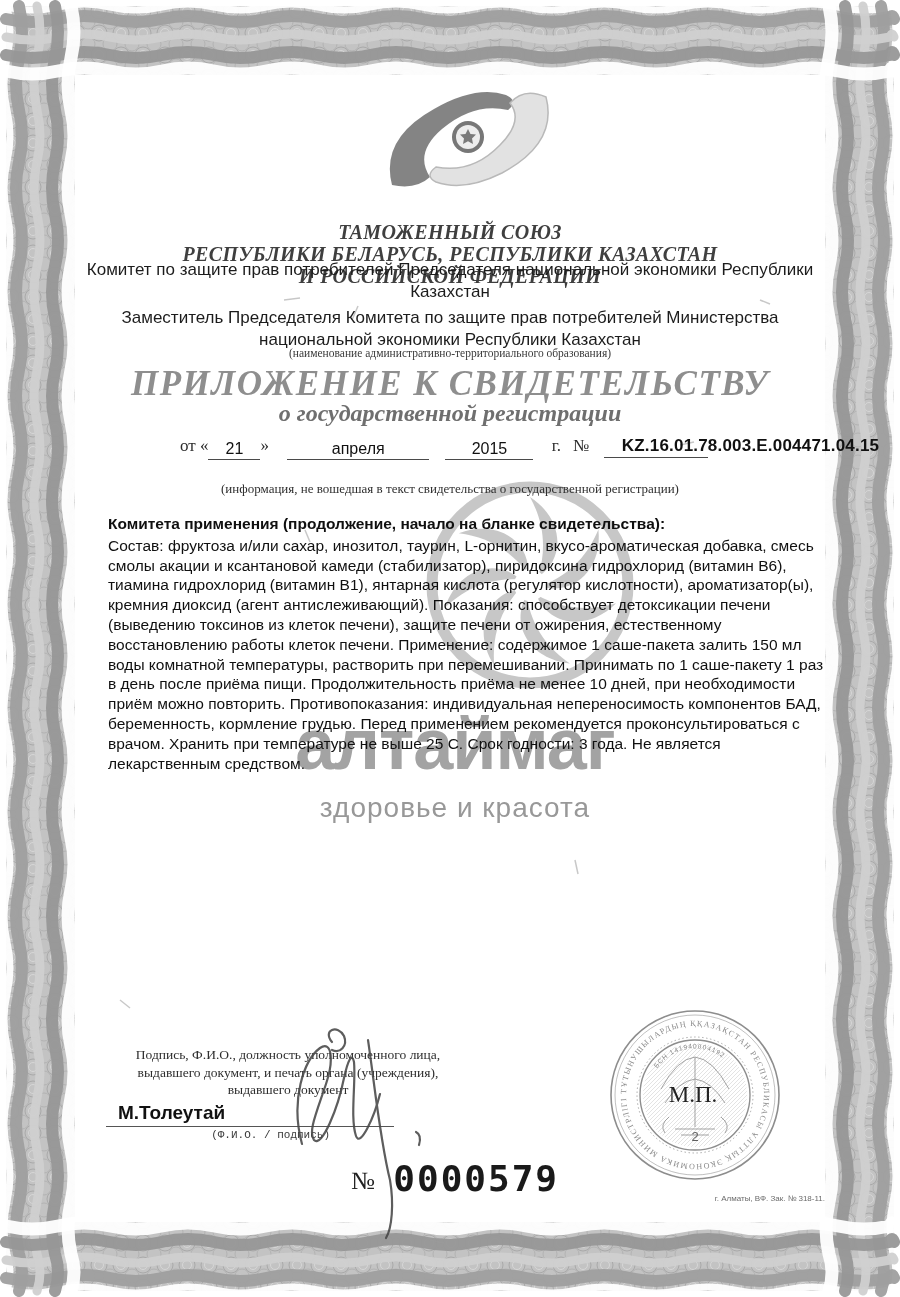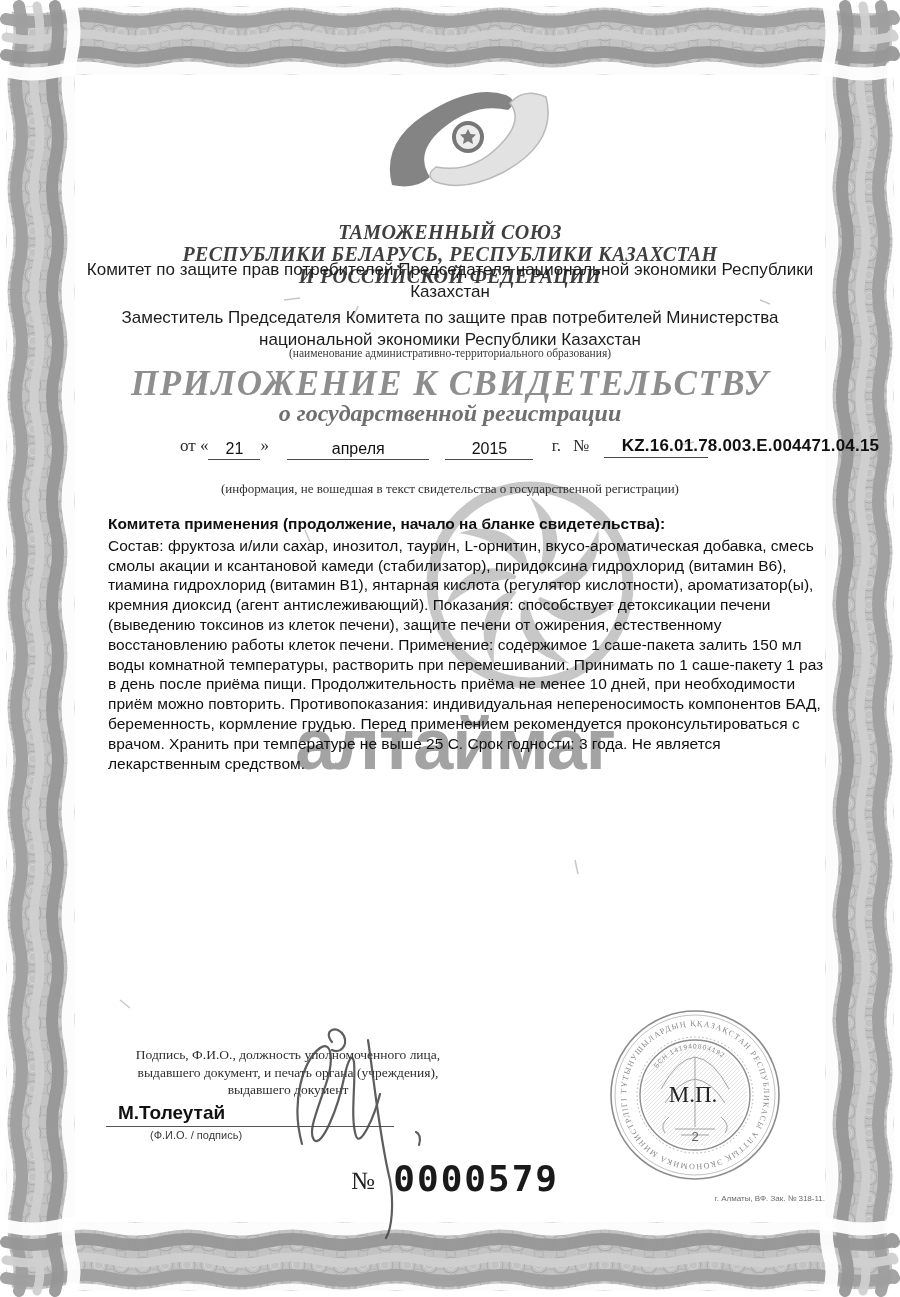--- a/index.html
+++ b/index.html
@@ -48,22 +48,22 @@
   .brand{top:698px;left:75px;width:760px;text-align:center;font-weight:bold;
          font-size:72px;line-height:92px;color:#8f8f8f;opacity:.82;letter-spacing:-1px;}
   .tagline{top:792px;left:75px;width:760px;text-align:center;font-size:28px;
            color:#8d8d8d;opacity:.9;letter-spacing:1px;}
 
   
   .sig-labels{left:108px;top:1046px;width:360px;font-family:"Liberation Serif",serif;
               font-size:13.5px;line-height:17.5px;color:#2e2e2e;text-align:center;}
   .sig-name{left:118px;top:1102px;font-size:19px;font-weight:bold;color:#111;}
   .sig-line{left:106px;top:1126px;width:288px;border-bottom:1.3px solid #555;height:0;}
-  .sig-caption{left:150px;top:1129px;width:180px;text-align:left;
-               font-family:Liberation Sans, sans-serif;font-size:11px;color:#3a3a3a;}
+  .sig-caption{left:150px;top:1129px;width:180px;text-align:right;
+               font-family:Liberation Mono, monospace;font-size:11px;color:#3a3a3a;}
 
   
   .serial-row{left:75px;top:1158px;width:760px;text-align:center;white-space:nowrap;}
   .serial-no{font-family:"Liberation Serif",serif;font-size:25px;color:#222;vertical-align:2px;}
   .serial-digits{font-family:"DejaVu Sans Mono",monospace;font-weight:bold;font-size:36px;
                  letter-spacing:2px;color:#1a1a1a;margin-left:14px;}
   .fine-print{left:620px;top:1194px;width:205px;text-align:right;font-size:8px;color:#6a6a6a;}
 </style>
 </head>
 <body>
@@ -140,20 +140,21 @@
         <g transform="rotate(255)">
             <path d="M0,-88 C34,-66 36,-26 8,-8 C18,-40 12,-66 0,-88Z"></path>
           </g>
         <g transform="rotate(306)">
             <path d="M0,-88 C34,-66 36,-26 8,-8 C18,-40 12,-66 0,-88Z"></path>
           </g>
       </g>
       <circle r="16" fill="#fff"></circle>
     </svg>
     <div class="abs brand">алтаймаг</div>
+    <div class="abs tagline">здоровье и красота</div>
   </div>
 
   <div id="content-layer" class="layer">
 
     <svg class="abs" style="left:378px;top:83px;" width="184" height="112" viewBox="0 0 184 112">
       <path d="M14,102 Q2,56 56,26 Q98,2 128,12 Q141,18 130,27 Q96,19 64,46 Q36,70 52,94 Q38,107 14,102Z" fill="#6e6e6e" opacity=".85"></path>
       <path d="M168,14 Q180,60 124,90 Q86,109 58,99 Q46,93 58,84 Q94,91 122,62 Q146,38 132,20 Q146,4 168,14Z" fill="#e2e2e2" stroke="#b9b9b9" stroke-width="1.5"></path>
       <circle cx="90" cy="54" r="16" fill="#777"></circle>
       <circle cx="90" cy="54" r="12" fill="#ededed"></circle>
       <path d="M90,46 l2.5,5 5.5,.5 -4,4 1,5.5 -5,-2.8 -5,2.8 1,-5.5 -4,-4 5.5,-.5Z" fill="#7a7a7a"></path>

